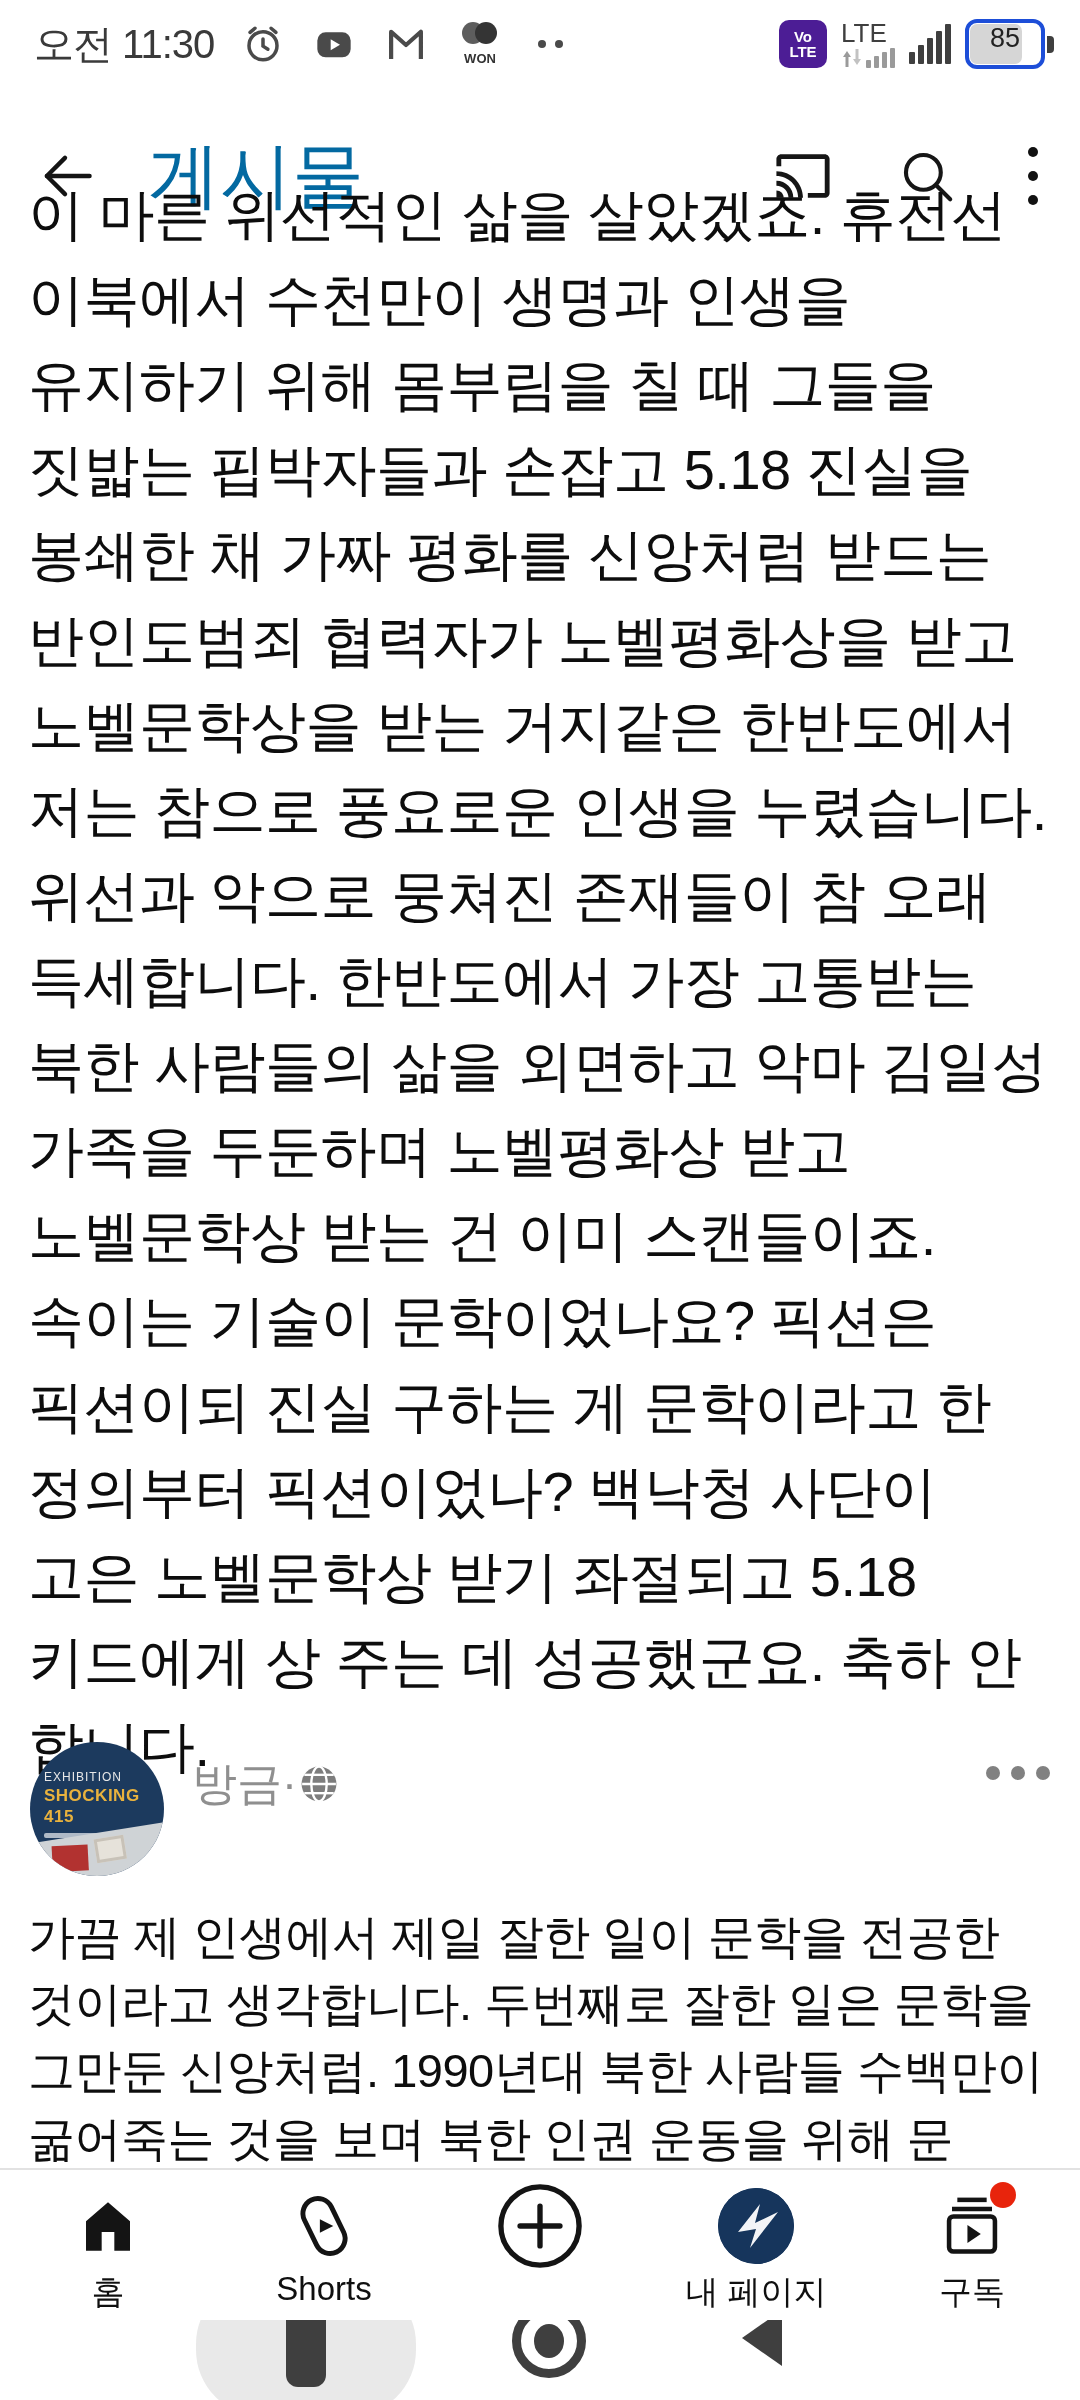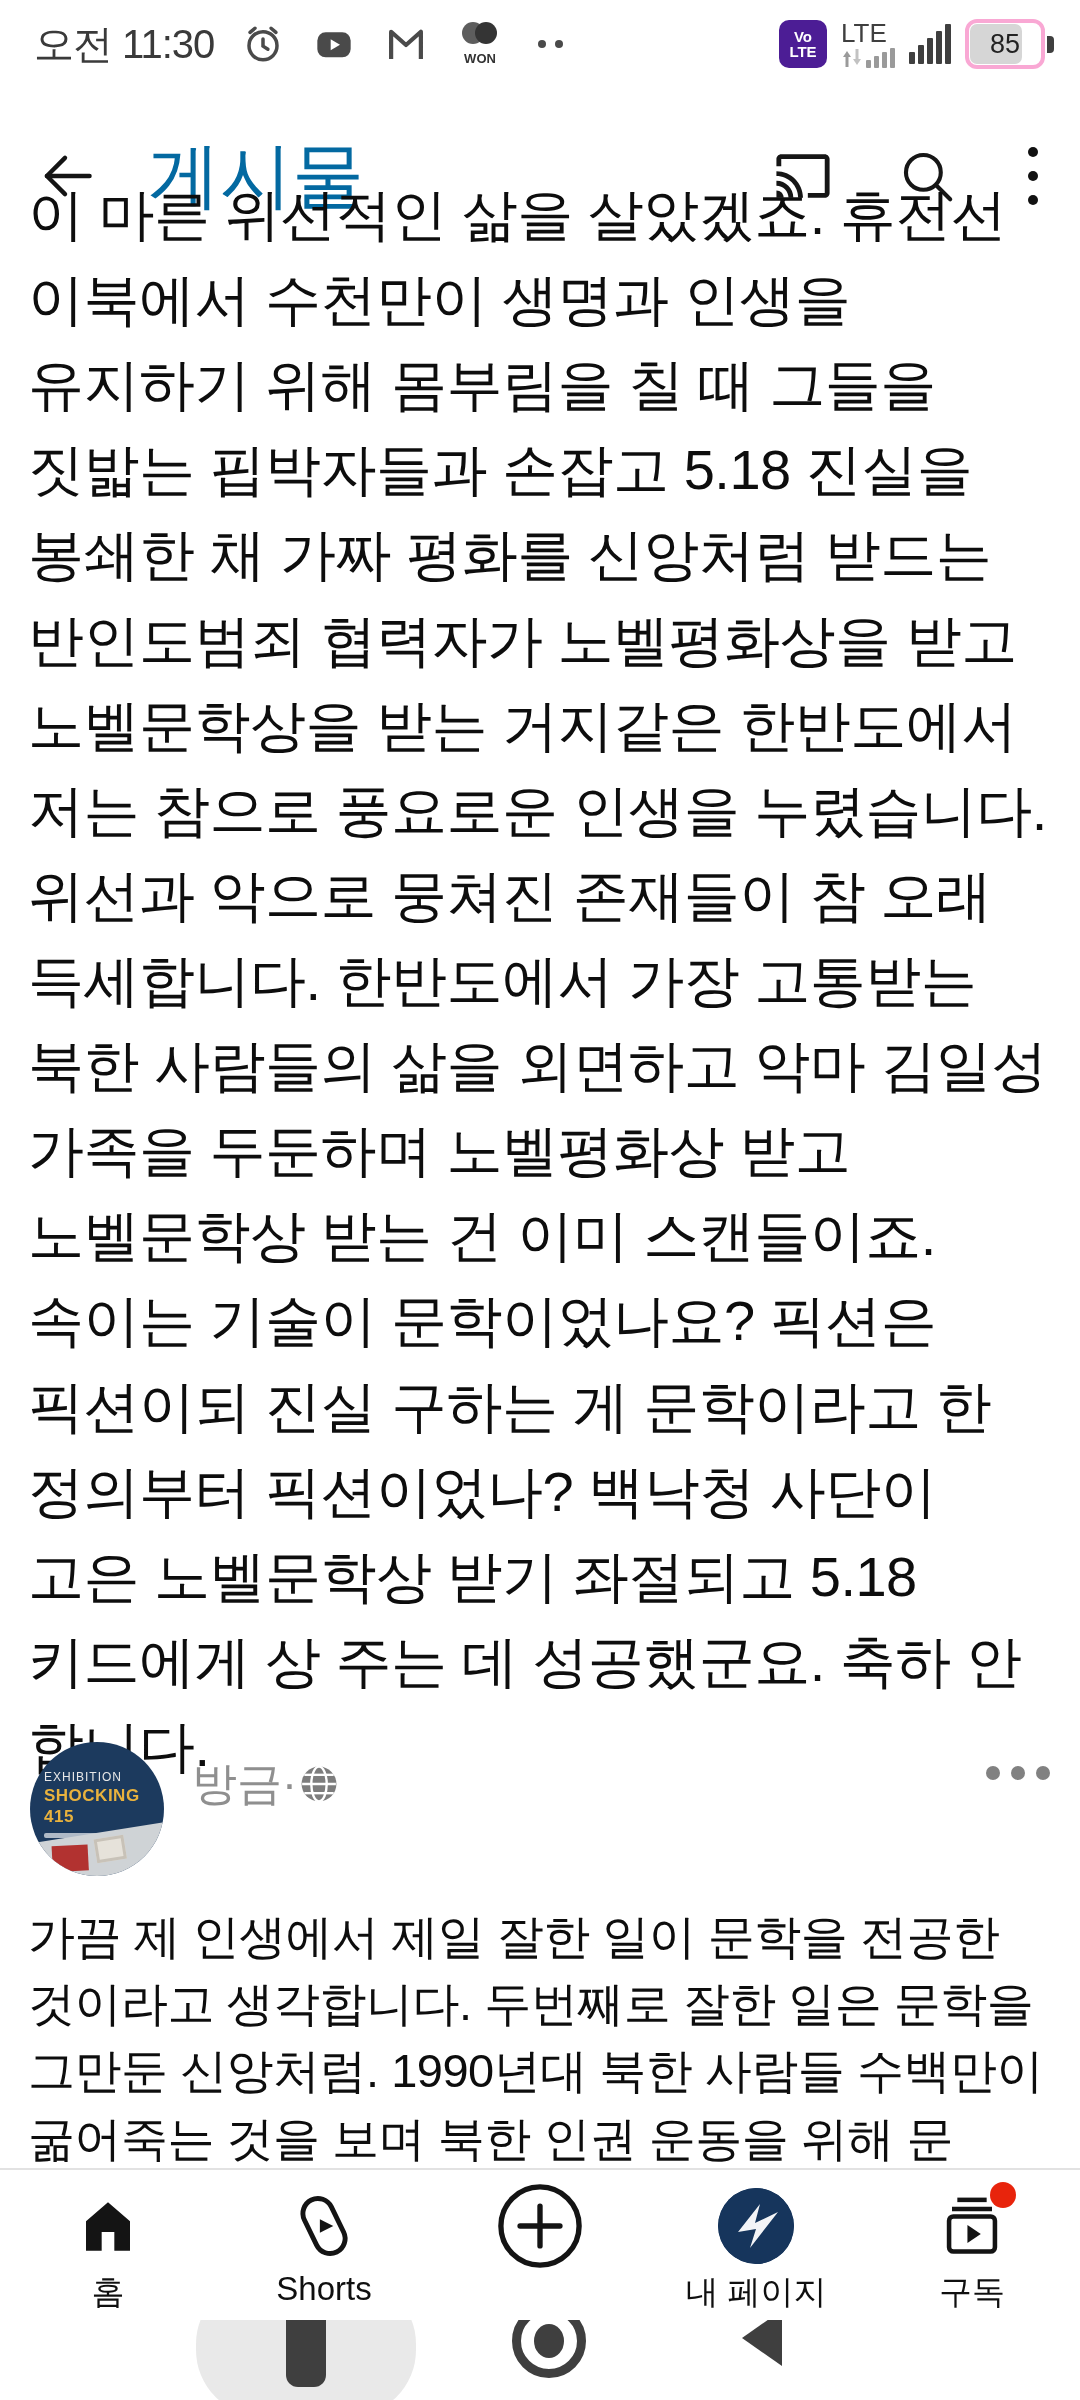--- a/index.html
+++ b/index.html
@@ -18,22 +18,22 @@
   .volte{width:48px;height:48px;border-radius:10px;background:#4c1d95;color:#fff;display:flex;
          flex-direction:column;align-items:center;justify-content:center;line-height:1;}
   .volte span{font-size:15px;font-weight:700;}
   .lte-cluster{display:flex;flex-direction:column;align-items:flex-start;line-height:1;}
   .lte-label{font-size:26px;color:#3f3f3f;margin-bottom:2px;}
   .lte-row{display:flex;align-items:flex-end;gap:3px;}
   .bars{display:flex;align-items:flex-end;gap:3px;}
   .bars i{display:block;width:6px;background:#3f3f3f;border-radius:1px;}
   .bars.small i{width:5px;background:#9a9a9a;}
   .battery{position:relative;display:flex;align-items:center;}
-  .bat-body{width:72px;height:42px;border:4px solid #f9a8d4;border-radius:12px;display:flex;
-            align-items:center;justify-content:center;background:#fff;}
+  .bat-body{width:72px;height:42px;border:4px solid #1d4ed8;border-radius:12px;display:flex;
+            align-items:flex-start;justify-content:center;background:#fff;}
   .bat-fill{position:absolute;left:5px;top:5px;bottom:5px;width:52px;background:#d6d6d6;border-radius:7px;}
   .bat-num{position:relative;font-size:27px;color:#222;z-index:1;}
   .bat-nub{width:7px;height:17px;background:#3f3f3f;border-radius:0 4px 4px 0;margin-left:2px;}
 
   
   .app-header{position:absolute;top:96px;left:0;right:0;height:160px;display:flex;align-items:center;
               padding:0 34px;box-sizing:border-box;}
   .hdr-title{font-size:72px;font-weight:400;margin-left:52px;color:#0369a1;}
   .hdr-spacer{flex:1;}
   .hdr-icons{display:flex;align-items:center;gap:64px;}

